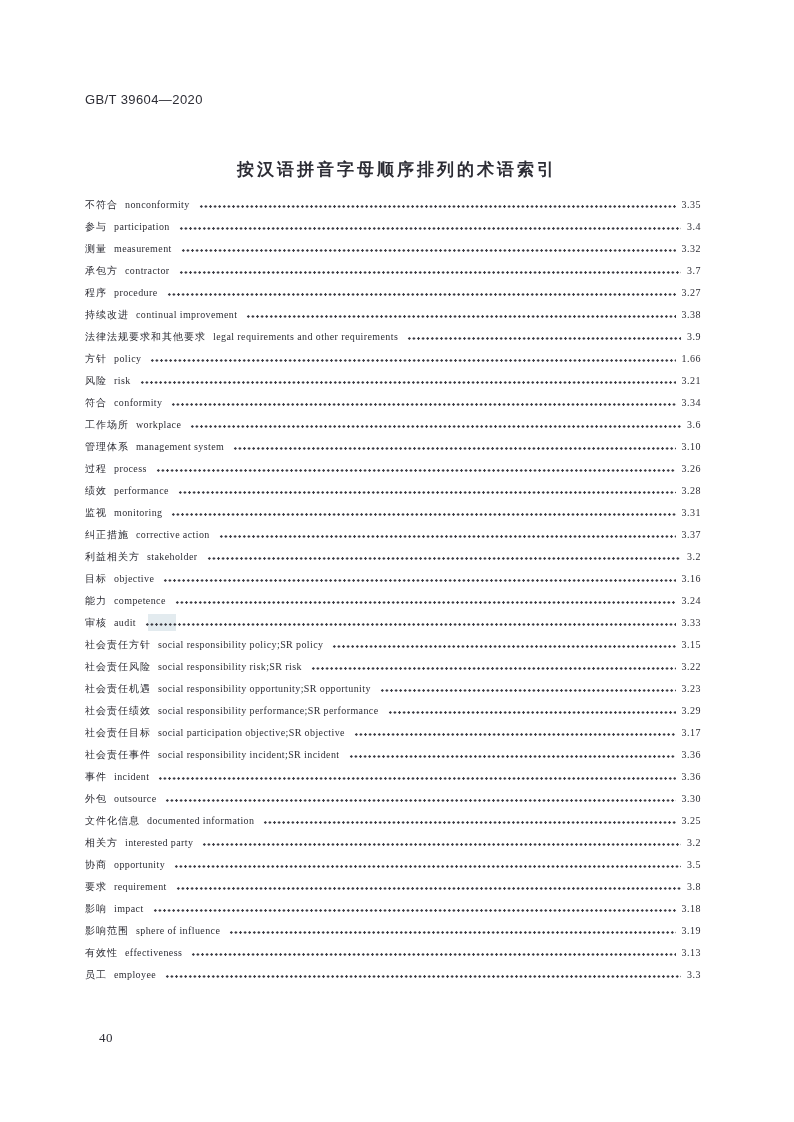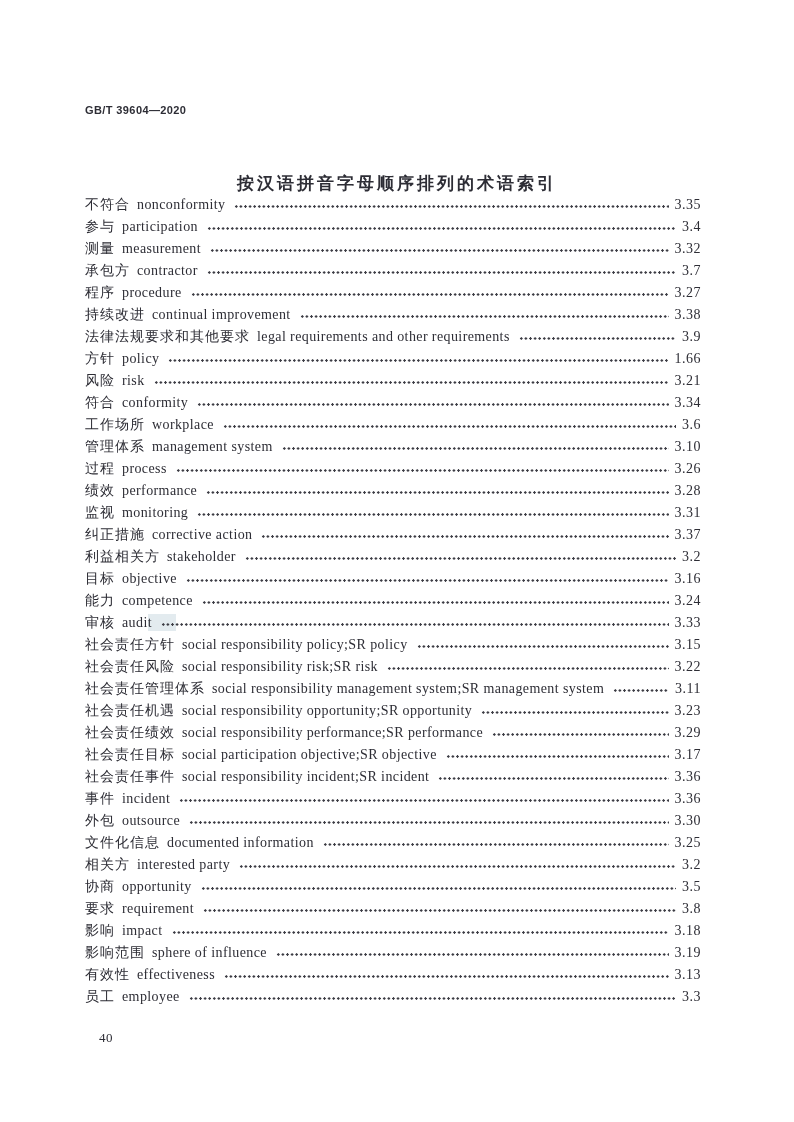--- a/index.html
+++ b/index.html
@@ -16,24 +16,24 @@
     -webkit-font-smoothing:antialiased;
   }
   .page{
     position:relative;
     width:794px;height:1122px;
     background:#ffffff;
     overflow:hidden;
   }
   .std-code{
     position:absolute;
-    left:85px;top:104px;
+    left:85px;top:92px;
     font-family:"Liberation Sans", sans-serif;
-    font-weight:bold;
-    font-size:11px;
+    font-weight:normal;
+    font-size:13px;
     letter-spacing:0.4px;
   }
   .doc-title{
     position:absolute;
     left:0;right:0;top:154px;
     text-align:center;
     font-family:"Liberation Sans", sans-serif;
     font-weight:bold;
     font-size:17px;
     letter-spacing:3px;
@@ -49,21 +49,21 @@
   .index-list{
     position:absolute;
     left:85px;top:194px;
     width:616px;
     z-index:1;
   }
   .entry-row{
     display:flex;
     align-items:baseline;
     height:22px;
-    font-size:14px;
+    font-size:10px;
     line-height:22px;
     white-space:nowrap;
     text-align:right;
   }
   .term-zh{
     letter-spacing:1px;
     margin-right:7px;
     flex:0 0 auto;
   }
   .term-en{
@@ -92,21 +92,21 @@
     letter-spacing:0.5px;
   }
 </style>
 </head>
 <body>
 
 <div class="page">
 
   <div class="std-code">GB/T 39604—2020</div>
 
-  <h1 class="doc-title" style="margin:18px;">按汉语拼音字母顺序排列的术语索引</h1>
+  <h1 class="doc-title" style="margin:4px;">按汉语拼音字母顺序排列的术语索引</h1>
 
   <div class="scan-artifact"></div>
 
   <div class="index-list">
       <div class="entry-row">
     <span class="term-zh">不符合</span>
     <span class="term-en">nonconformity</span>
     <span class="leader"></span>
     <span class="ref">3.35</span>
   </div>
@@ -230,26 +230,20 @@
     <span class="leader"></span>
     <span class="ref">3.15</span>
   </div>
       <div class="entry-row">
     <span class="term-zh">社会责任风险</span>
     <span class="term-en">social responsibility risk;SR risk</span>
     <span class="leader"></span>
     <span class="ref">3.22</span>
   </div>
       <div class="entry-row">
-    <span class="term-zh">社会责任管理体系</span>
-    <span class="term-en">social responsibility management system;SR management system</span>
-    <span class="leader"></span>
-    <span class="ref">3.11</span>
-  </div>
-      <div class="entry-row">
     <span class="term-zh">社会责任机遇</span>
     <span class="term-en">social responsibility opportunity;SR opportunity</span>
     <span class="leader"></span>
     <span class="ref">3.23</span>
   </div>
       <div class="entry-row">
     <span class="term-zh">社会责任绩效</span>
     <span class="term-en">social responsibility performance;SR performance</span>
     <span class="leader"></span>
     <span class="ref">3.29</span>

